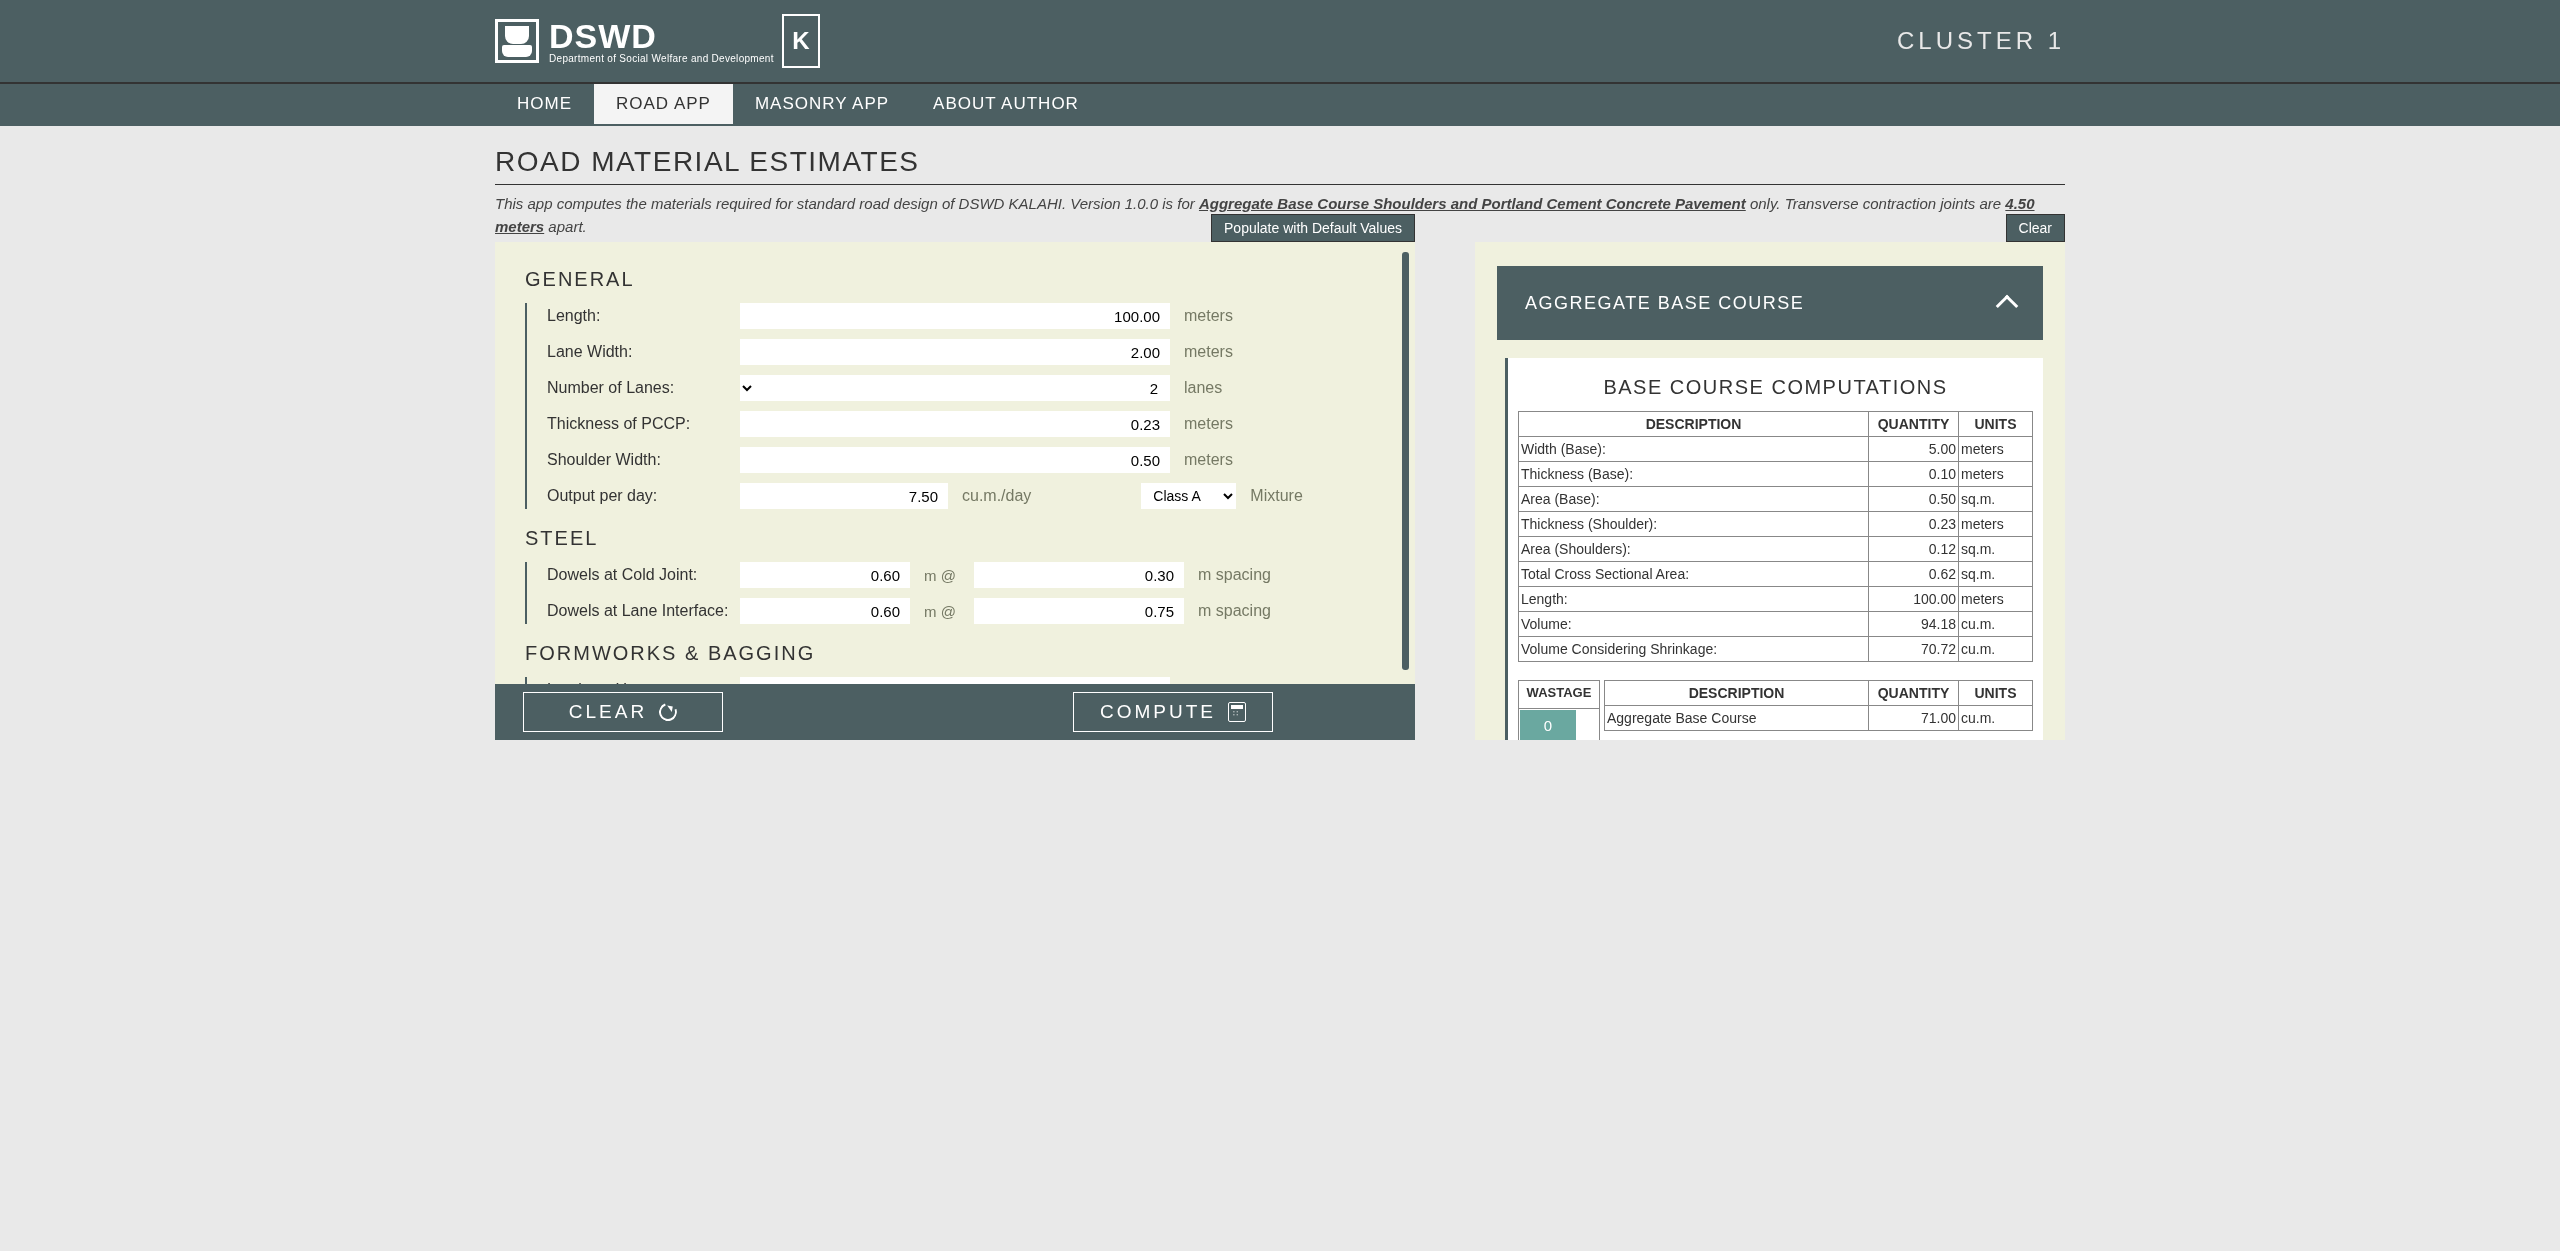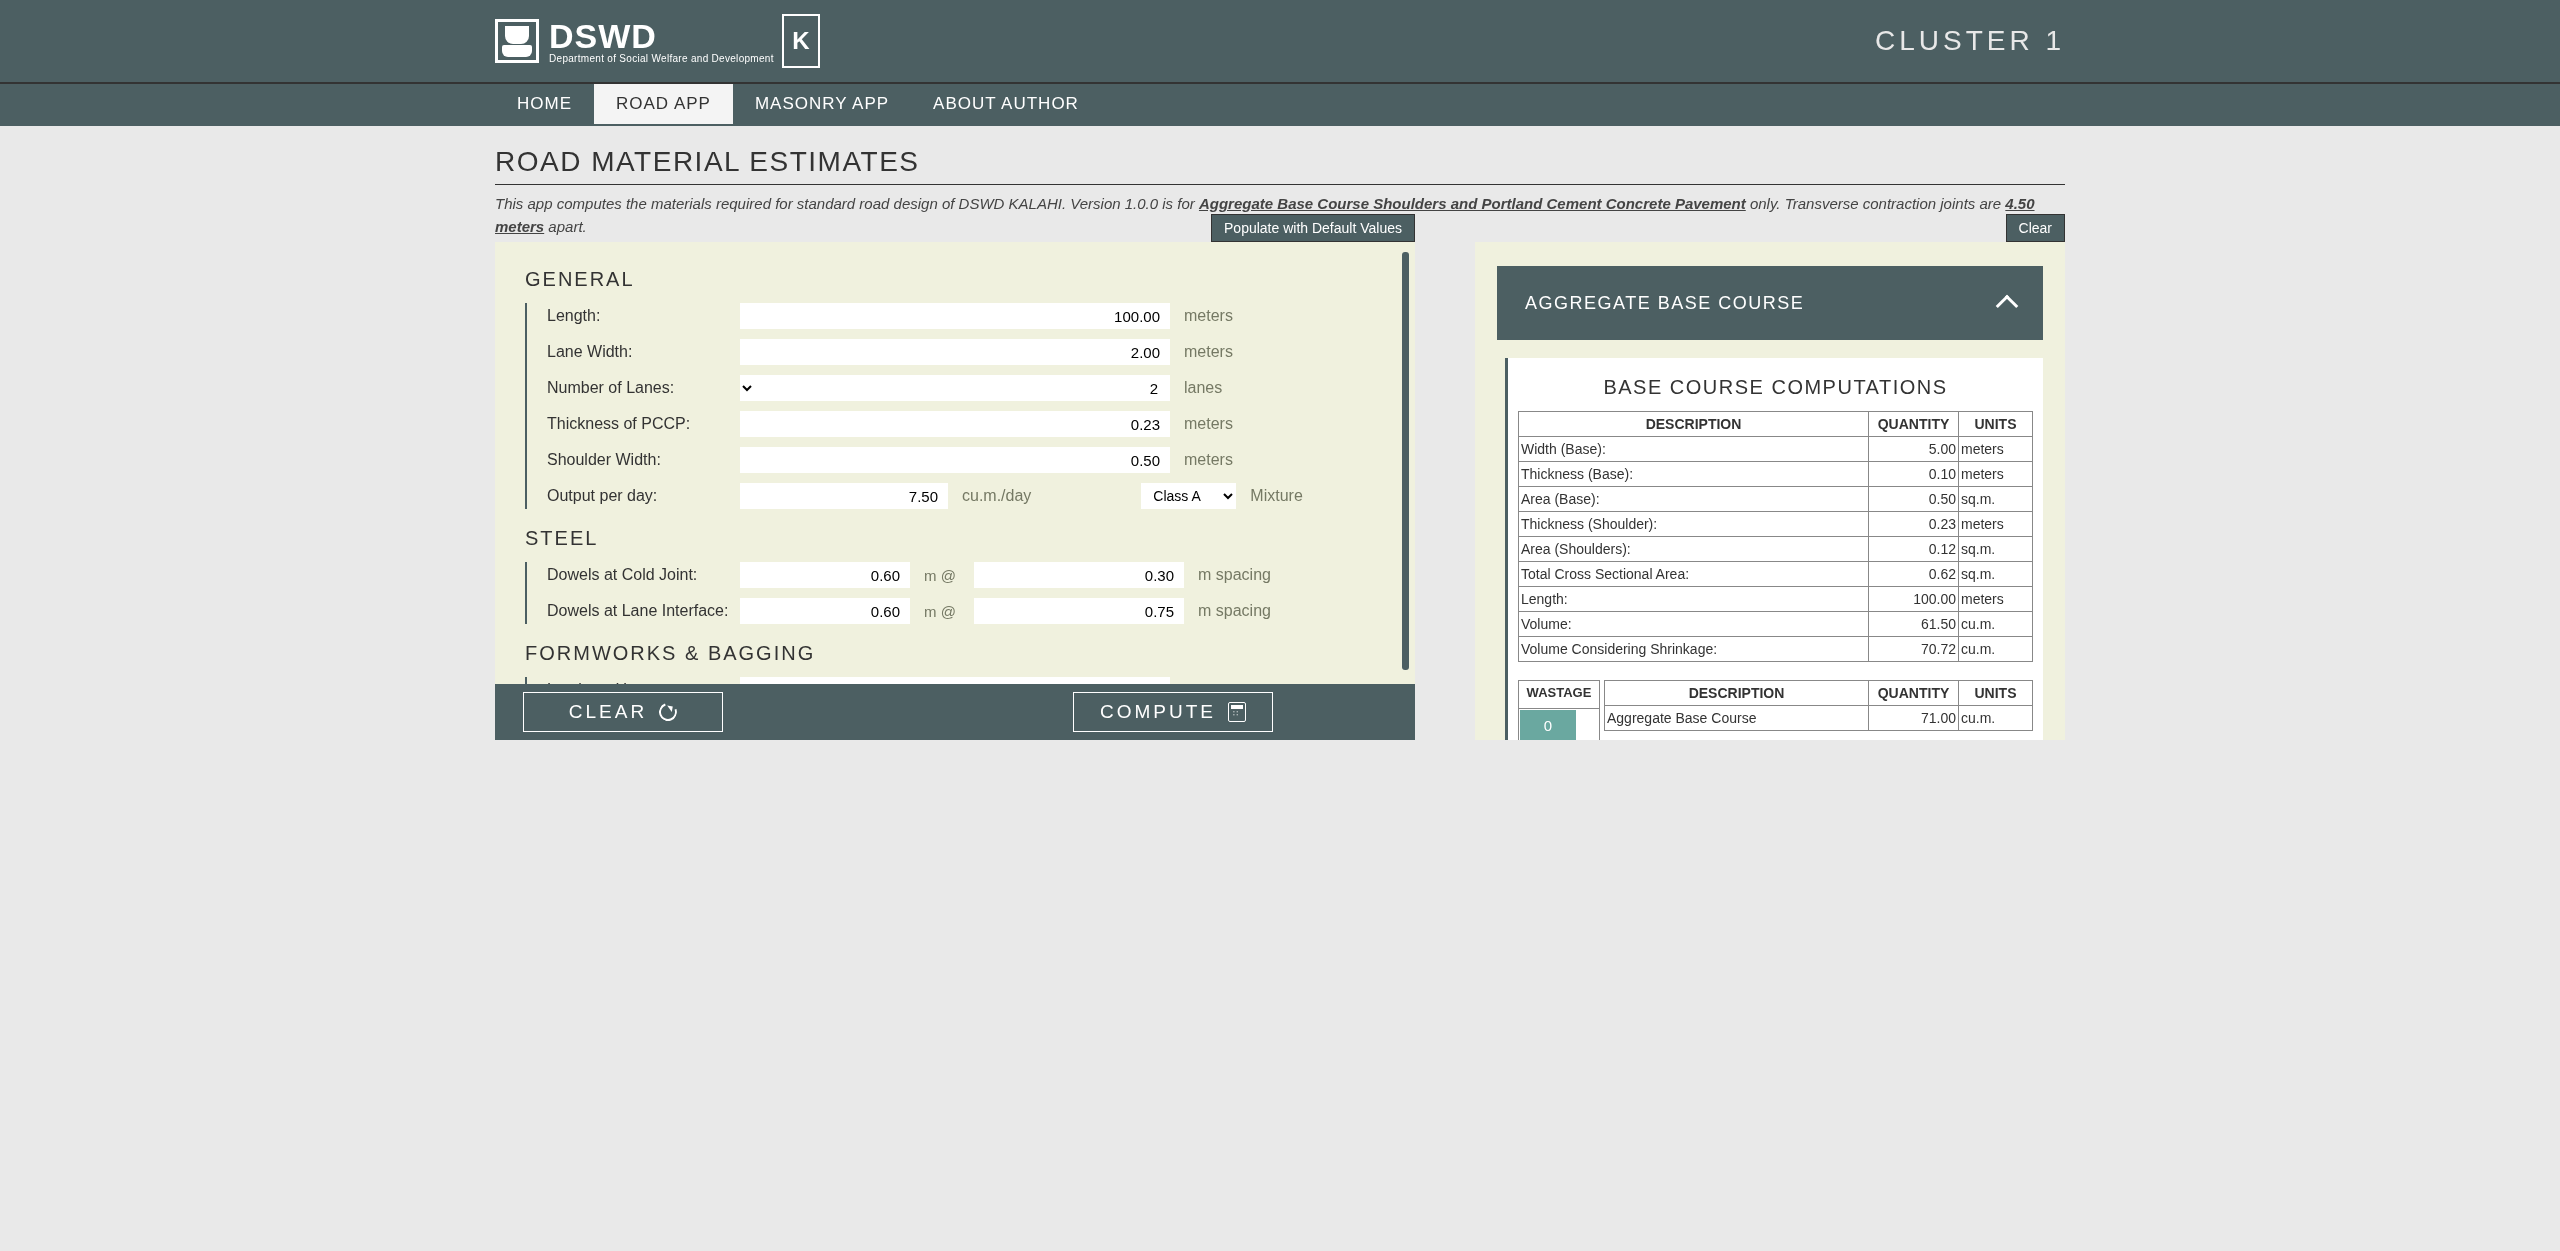--- a/index.html
+++ b/index.html
@@ -8,21 +8,21 @@
 .header-inner { width: 1570px; margin: 0 auto; display: flex; align-items: center; justify-content: space-between; position: relative; }
 .logo-area { display: flex; align-items: center; gap: 8px; }
 .dswd-logo { display: flex; align-items: center; gap: 10px; }
 .dswd-box { width: 44px; height: 44px; border: 3px solid #fff; position: relative; }
 .dswd-box::before { content: ''; position: absolute; bottom: 3px; left: 4px; right: 4px; height: 12px; background: #fff; border-radius: 2px 2px 6px 6px; }
 .dswd-box::after { content: ''; position: absolute; top: 4px; left: 7px; right: 7px; height: 18px; background: #fff; border-radius: 0 0 8px 8px; }
 .dswd-text { color: #fff; font-weight: bold; font-size: 34px; letter-spacing: 1px; line-height: 1; }
 .dswd-sub { color: #fff; font-size: 10px; letter-spacing: 0.3px; }
 .kalahi-logo { width: 38px; height: 54px; border: 2px solid #fff; display: flex; flex-direction: column; align-items: center; justify-content: center; color: #fff; font-size: 8px; }
 .kalahi-logo::before { content:'K'; font-size: 24px; font-weight: bold; }
-.cluster { color: #e8e8e8; font-size: 28px; letter-spacing: 4px; font-weight: 300; }
+.cluster { color: #e8e8e8; font-size: 24px; letter-spacing: 4px; font-weight: 300; }
 .nav-bar { background: #4c5f62; height: 42px; }
 .nav-inner { width: 1570px; margin: 0 auto; display: flex; }
 .nav-item { padding: 10px 22px; color: #fff; font-size: 17px; letter-spacing: 1px; cursor: pointer; }
 .nav-item.active { background: #f4f4f4; color: #333; }
 .container { width: 1570px; margin: 20px auto 0; }
 .page-title { font-size: 28px; letter-spacing: 1.5px; color: #333; font-weight: 400; margin-bottom: 6px; }
 .hr-line { border: none; border-top: 1px solid #333; margin-bottom: 8px; }
 .desc { font-style: italic; color: #444; font-size: 15px; line-height: 1.5; margin-bottom: 4px; }
 .desc .u { text-decoration: underline; font-weight: bold; font-style: italic; text-align: center; }
 .desc .u2 { text-decoration: underline; font-weight: bold; }
@@ -238,21 +238,21 @@
                   <td class="q">0.62</td>
                   <td class="u">sq.m.</td>
                 </tr>
                 <tr>
                   <td>Length:</td>
                   <td class="q">100.00</td>
                   <td class="u">meters</td>
                 </tr>
                 <tr>
                   <td>Volume:</td>
-                  <td class="q">61.50</td>
+                  <td class="q">94.18</td>
                   <td class="u">cu.m.</td>
                 </tr>
                 <tr>
                   <td>Volume Considering Shrinkage:</td>
                   <td class="q">70.72</td>
                   <td class="u">cu.m.</td>
                 </tr>
               </tbody>
           </table>
           <div class="wastage-row">

